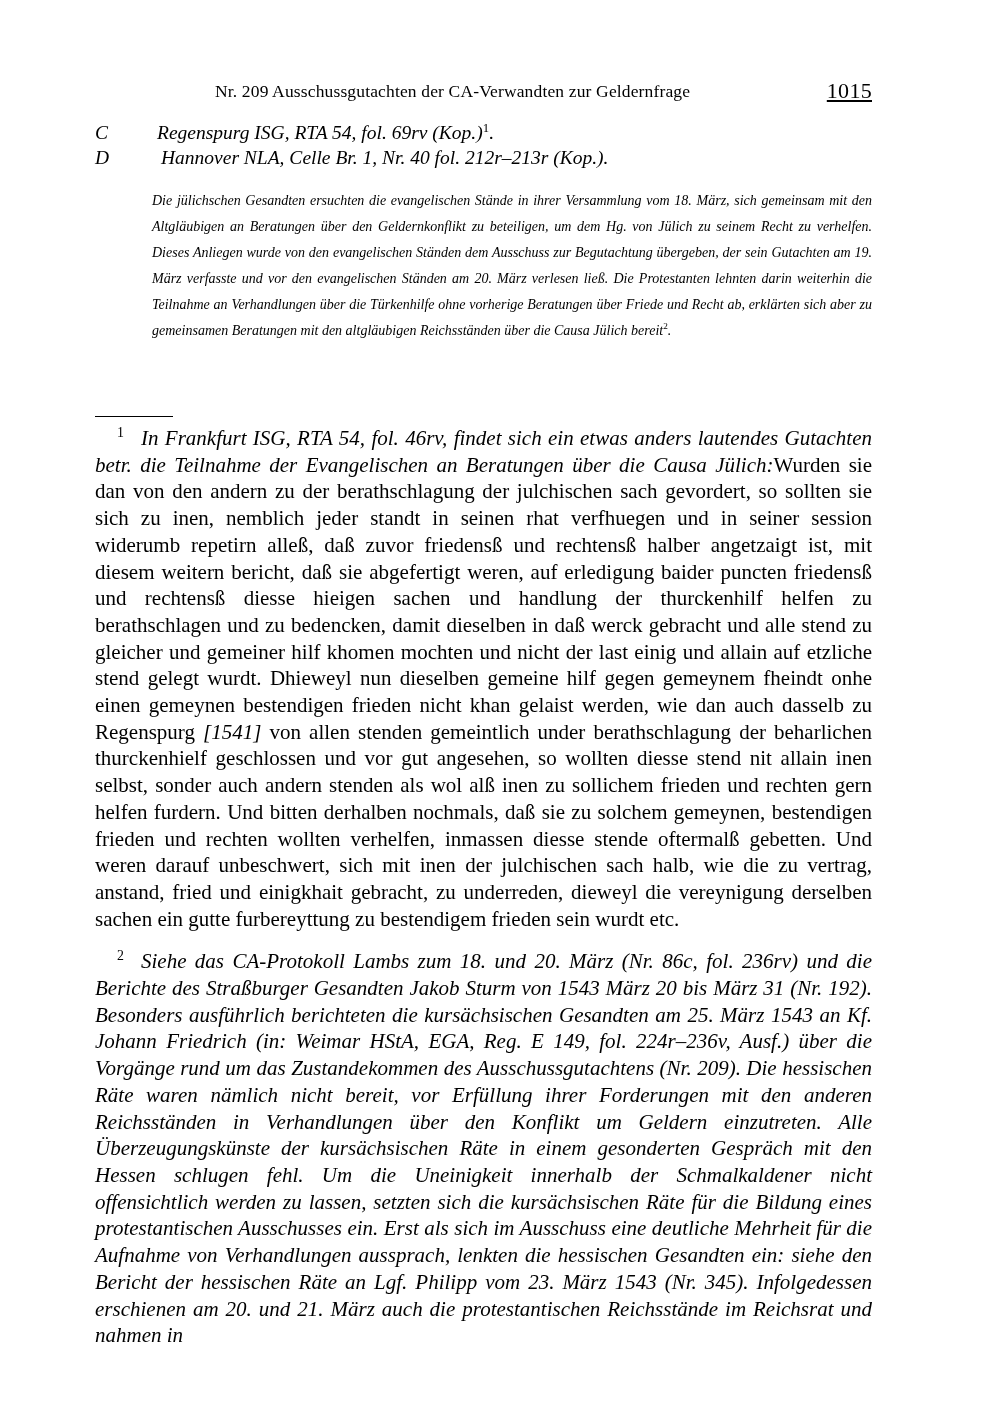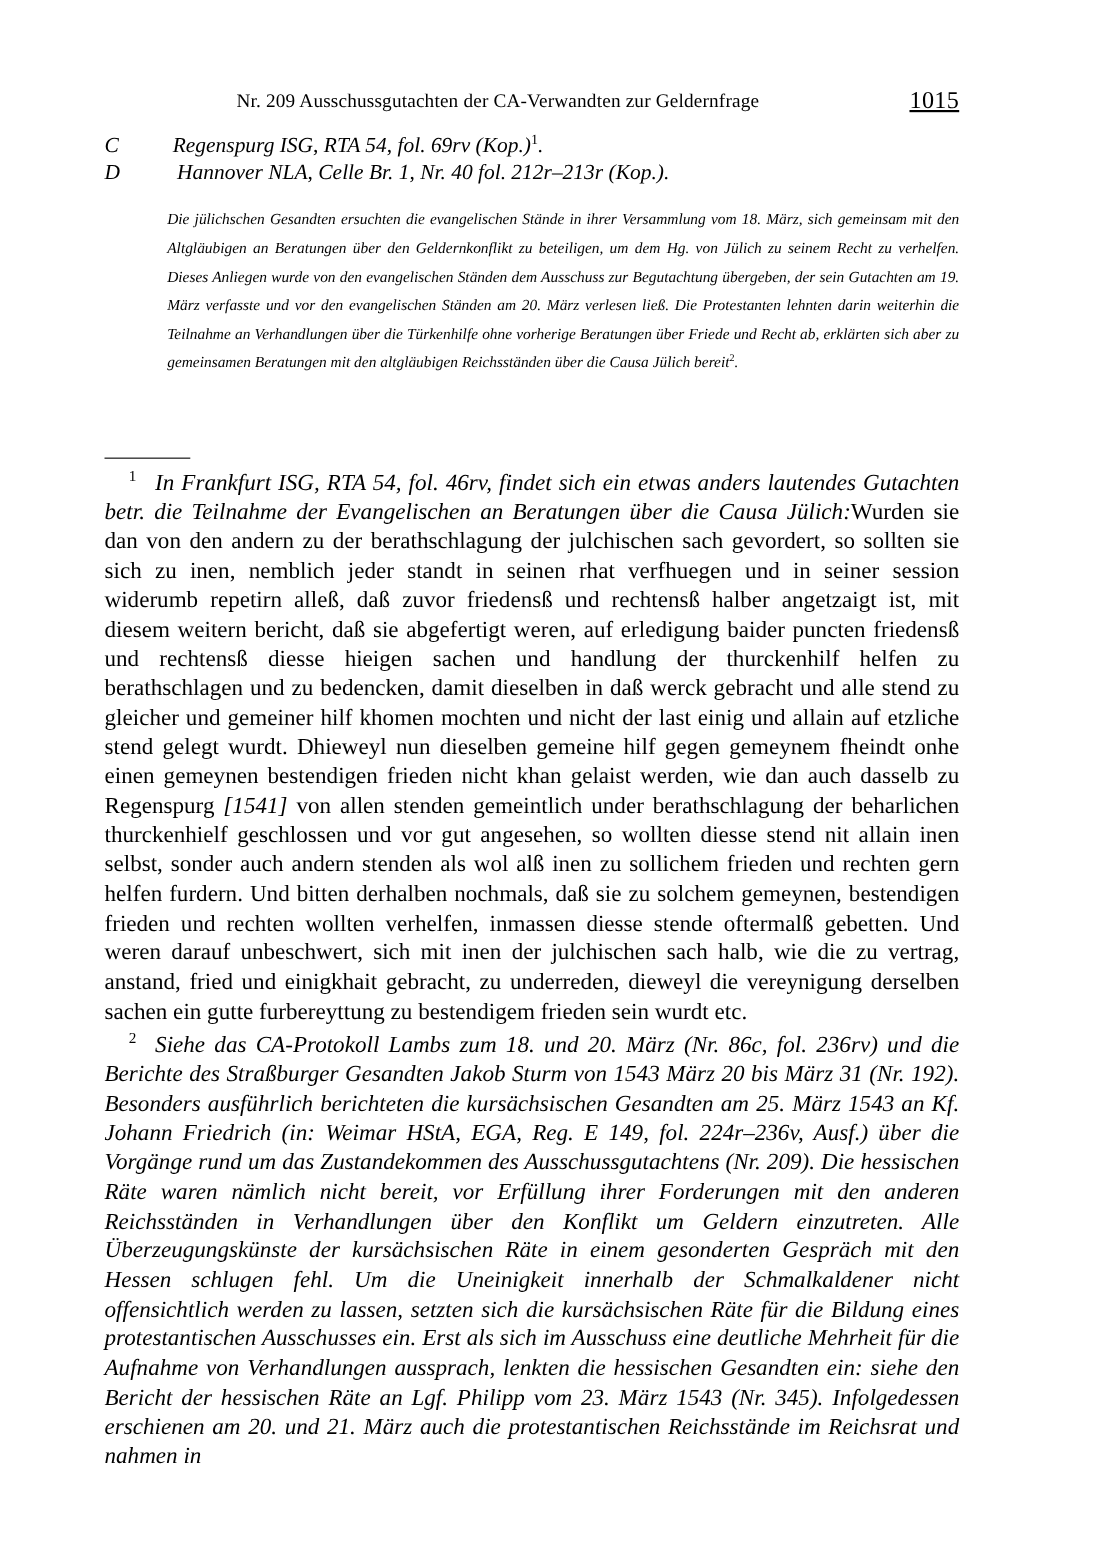--- a/index.html
+++ b/index.html
@@ -112,21 +112,21 @@
     width: 777px;
   }
   .footnote {
     font-size: 21px;
     line-height: 26.7px;
     text-align: justify;
     text-justify: inter-word;
     hyphens: manual;
     margin: 0;
   }
-  .footnote + .footnote { margin-top: 4px; }
+  .footnote + .footnote { margin-top: 16px; }
 
   .fn-num {
     display: inline-block;
     width: 46px;
     text-indent: 22px;
     font-size: 0.66em;
     vertical-align: super;
     line-height: 0;
     font-style: normal;
   }

